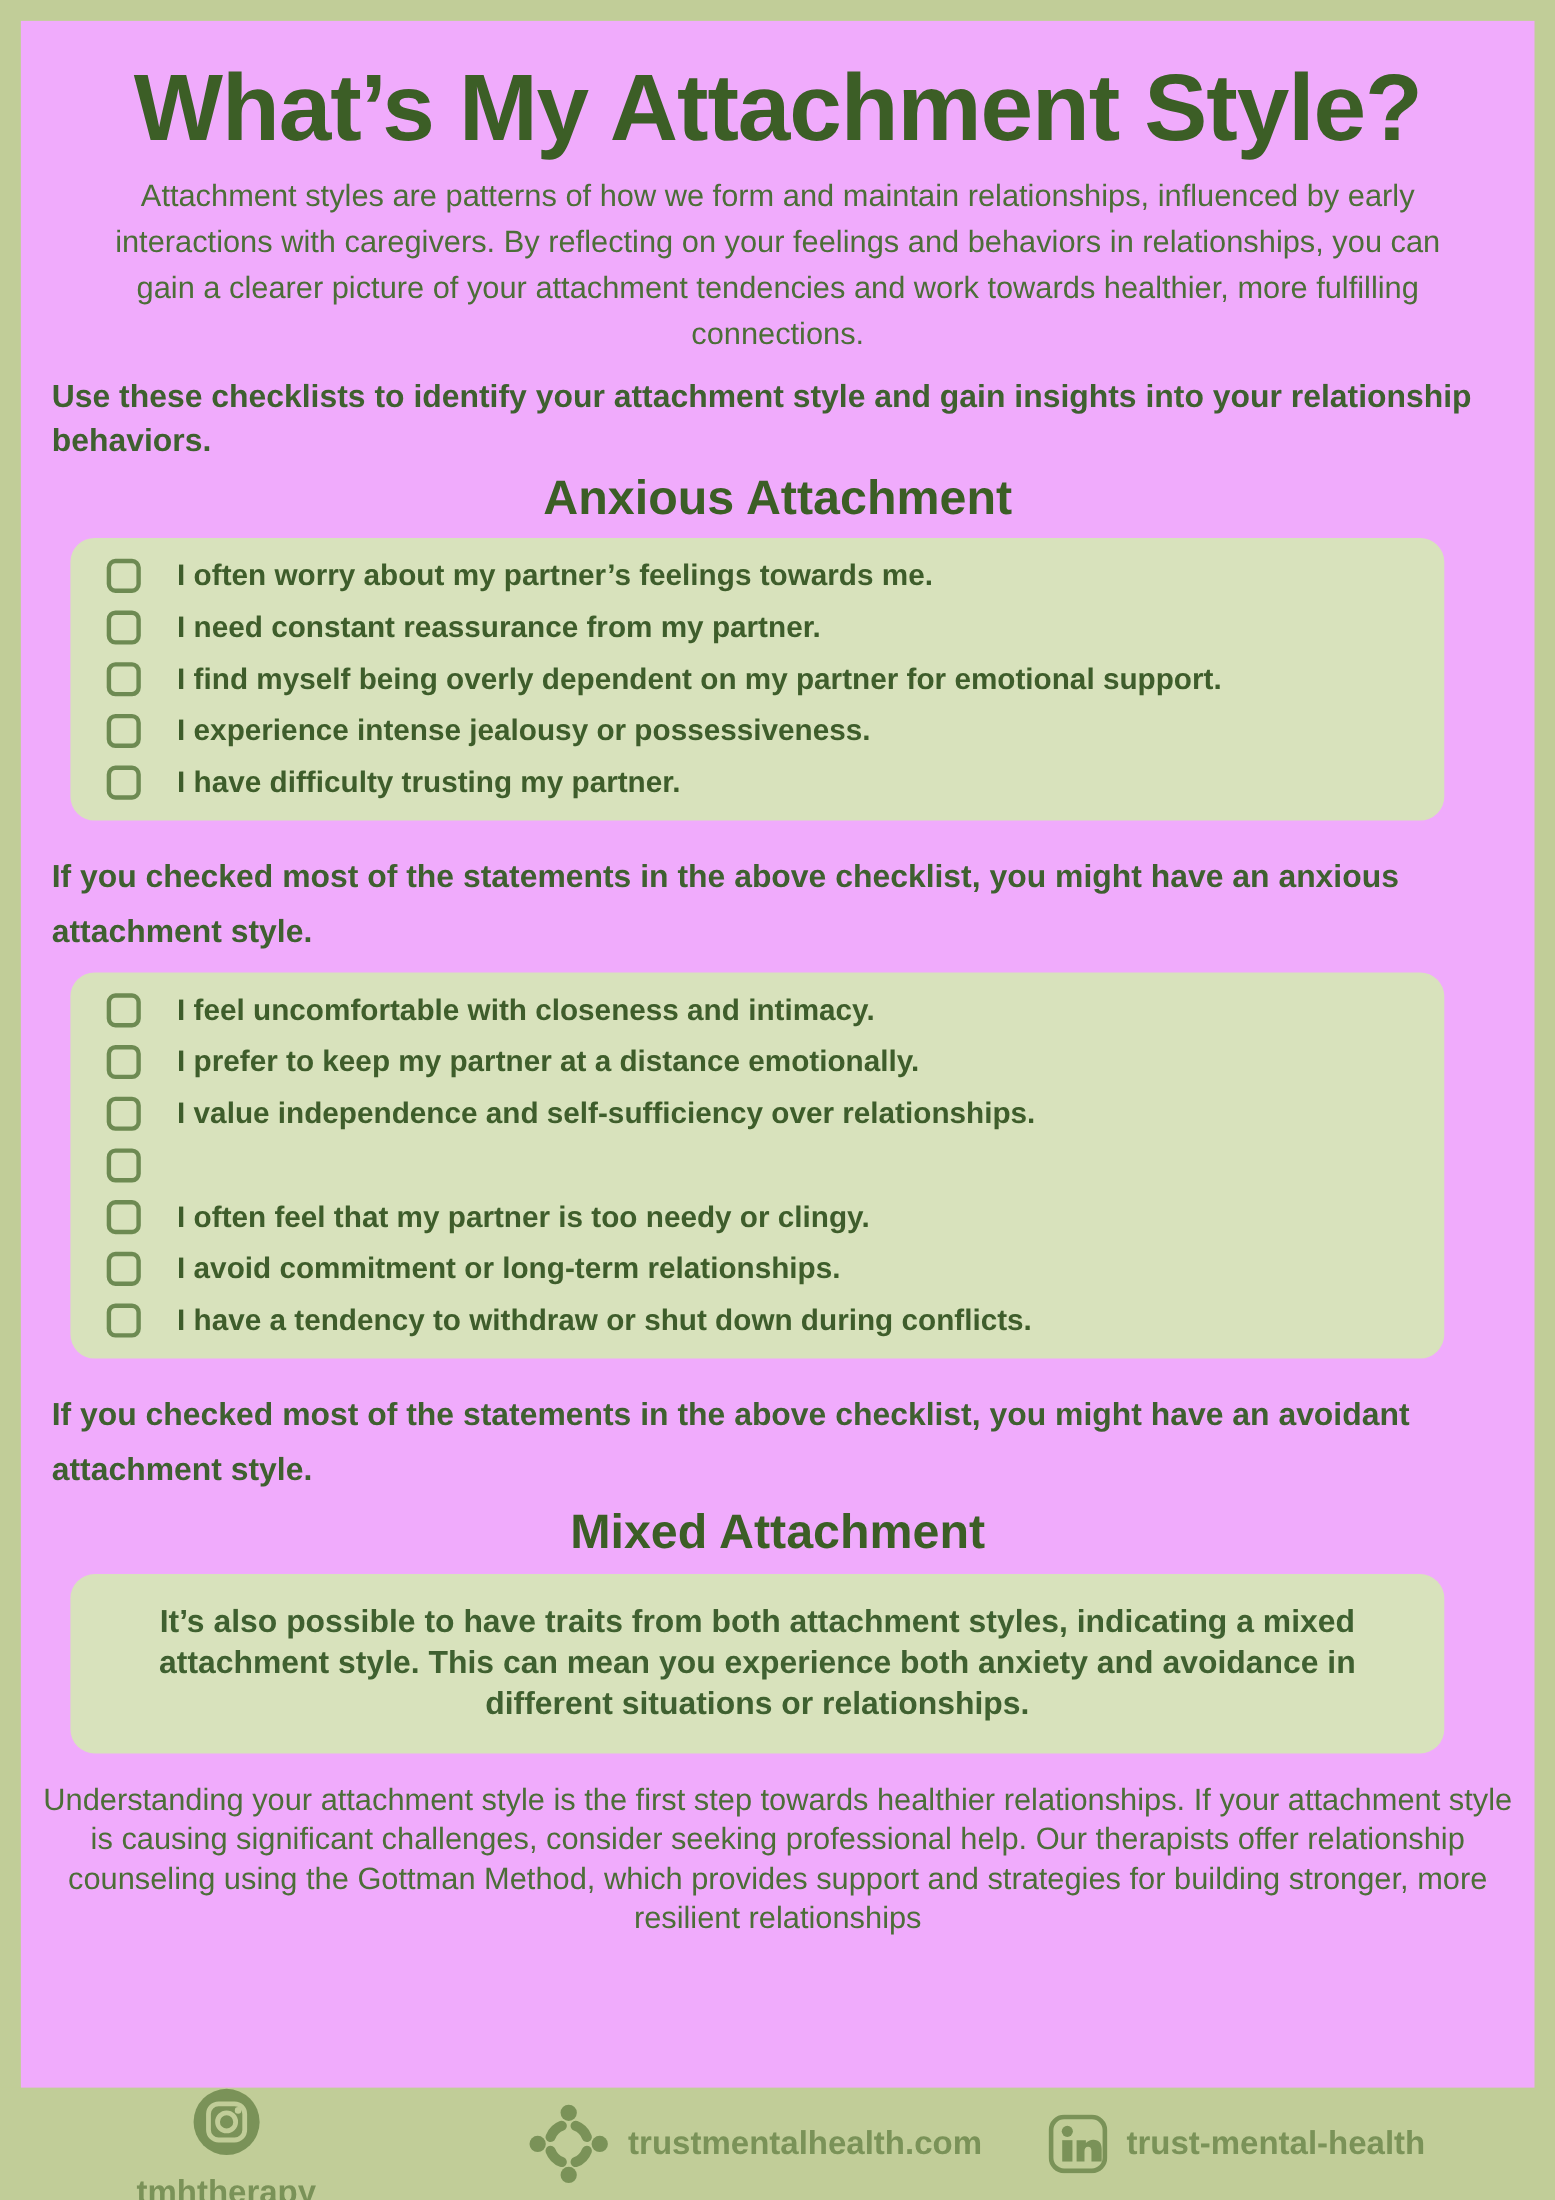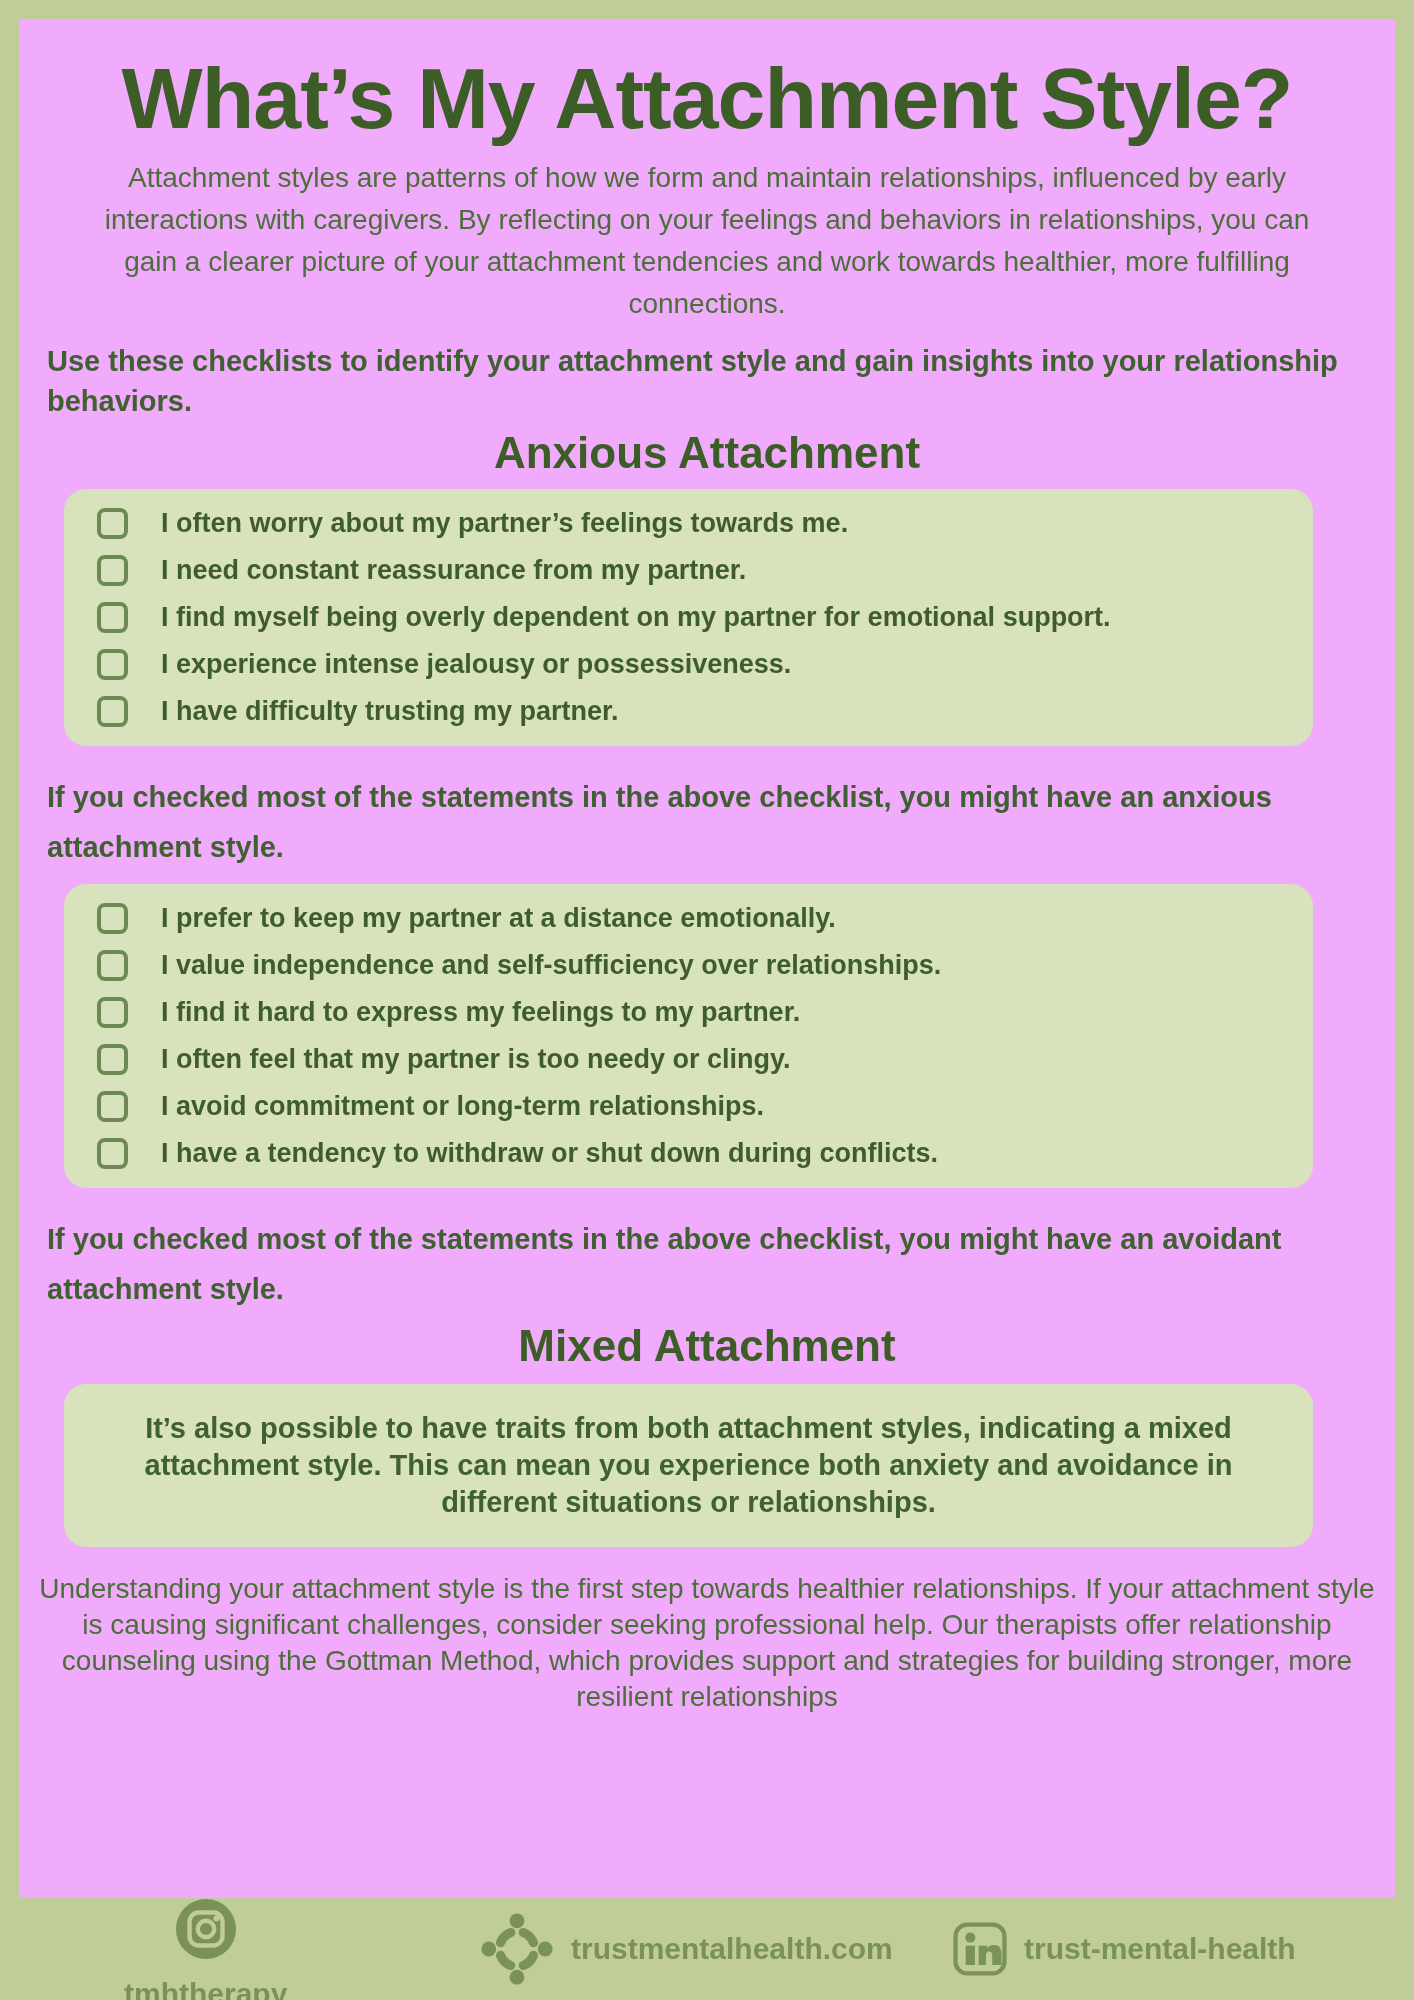--- a/index.html
+++ b/index.html
@@ -106,29 +106,32 @@
       <span class="check-label">I have difficulty trusting my partner.</span>
     </div>
   </div>
 
   <p class="result">If you checked most of the statements in the above checklist, you might have an anxious attachment style.</p>
 
 
   <div class="checklist">
     <div class="check-row">
       <span class="checkbox"></span>
+      <span class="check-label">I feel uncomfortable with closeness and intimacy.</span>
+    </div>
+    <div class="check-row">
+      <span class="checkbox"></span>
       <span class="check-label">I prefer to keep my partner at a distance emotionally.</span>
     </div>
     <div class="check-row">
       <span class="checkbox"></span>
       <span class="check-label">I value independence and self-sufficiency over relationships.</span>
     </div>
     <div class="check-row">
       <span class="checkbox"></span>
-      <span class="check-label">I find it hard to express my feelings to my partner.</span>
     </div>
     <div class="check-row">
       <span class="checkbox"></span>
       <span class="check-label">I often feel that my partner is too needy or clingy.</span>
     </div>
     <div class="check-row">
       <span class="checkbox"></span>
       <span class="check-label">I avoid commitment or long-term relationships.</span>
     </div>
     <div class="check-row">

